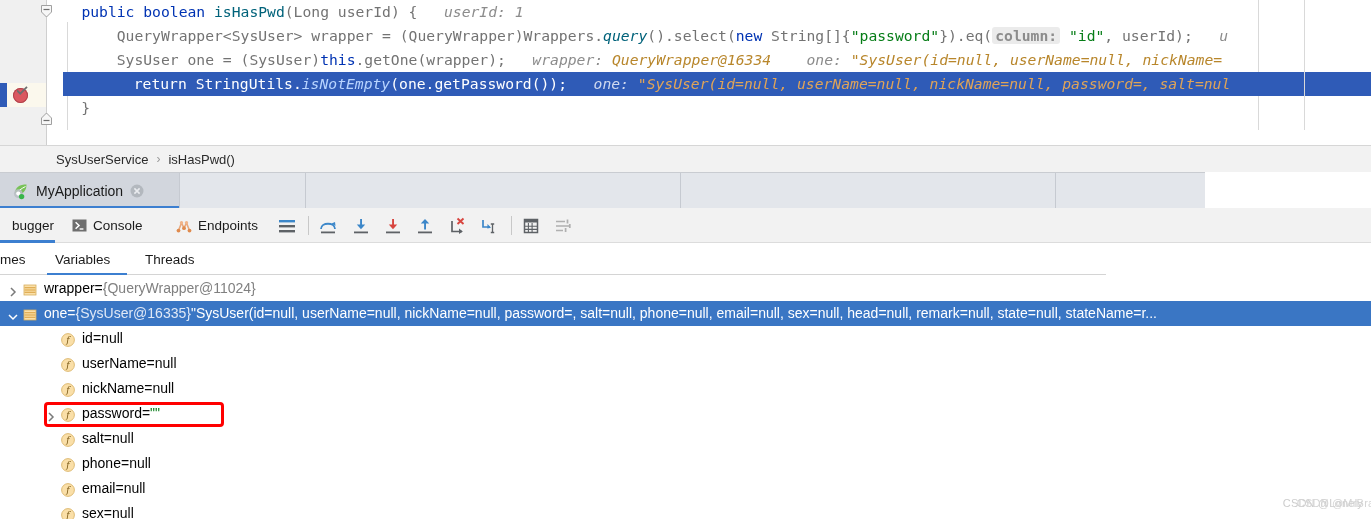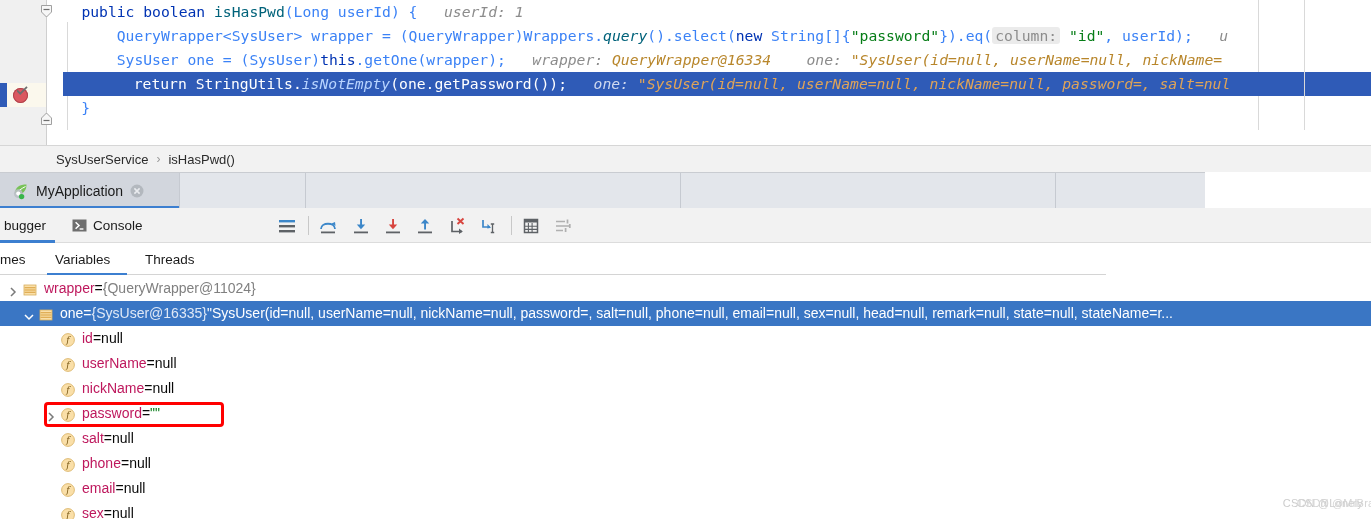--- a/index.html
+++ b/index.html
@@ -67,33 +67,34 @@
     background: #2f5bb7;
     color: #ffffff;
   }
   .cline-caretstrip {
     position: absolute; left: 0; top: 83px; width: 7px; height: 24px;
     background: #2f5bb7;
   }
   .kw   { color: #0033b3; }
   .meth { color: #00627a; }
   .str  { color: #067d17; }
-  .plain{ color: #3b82f6; }
+  .plain{ color: #737373; }
   .hint { color: #8c8c8c; font-style: italic; }
   .hintval { color: #b8862b; font-style: italic; }
   .selhint { color: #cfd9ef; font-style: italic; }
   .selhintval { color: #e0a458; font-style: italic; }
   .selplain { color: #ffffff; }
   .selmeth  { color: #b8d4ff; }
   .paramhint {
     color: #8c8c8c;
     background: #ebebeb;
     border-radius: 3px;
     padding: 0 3px;
     font-style: normal;
+    font-weight: bold;
   }
   .margin-guide {
     position: absolute; left: 1258px; top: 0; width: 1px; height: 130px;
     background: #d9d9d9;
   }
   .indent-guide {
     position: absolute; top: 22px; width: 1px; height: 108px;
     background: #d9d9d9;
   }
   .hscroll-track {
@@ -187,21 +188,21 @@
     position: relative; height: 25px; line-height: 25px;
     white-space: nowrap; overflow: hidden;
     display: flex; align-items: center;
   }
   .vrow.selected { background: #3a76c4; color: #ffffff; }
   .vrow .arrow {
     width: 14px; height: 14px; flex: 0 0 14px;
     margin-right: 2px;
   }
   .vrow .vicon { flex: 0 0 16px; width: 16px; height: 16px; margin-right: 6px; }
-  .vname { color: #be185d; }
+  .vname { color: #000000; }
   .vrow.selected .vname { color: #ffffff; }
   .veq { color: #080808; }
   .vrow.selected .veq { color: #ffffff; }
   .vref { color: #808080; }
   .vrow.selected .vref { color: #dfe8f6; }
   .vstr { color: #067d17; }
   .vrow.selected .vstr { color: #ffffff; }
   .vnull { color: #080808; }
 
   .redbox {
@@ -292,36 +293,49 @@
           <circle cx="7" cy="7" r="6.5" fill="#9aa0a6"></circle>
           <path d="M4.4 4.4 L9.6 9.6 M9.6 4.4 L4.4 9.6" stroke="#ffffff" stroke-width="1.5"></path>
         </svg>
       </span>
       <div class="runtab-underline"></div>
     </div>
   </div>
 
   <div class="dbgbar">
 
-    <div class="dbgtab" style="left:0; width:55px; padding-left:4px;">
+    <div class="dbgtab" style="left:0; width:55px; padding-left:12px;">
       <span style="padding-left:0;">bugger</span>
       <div class="dbgtab-underline" style="left:0; width:55px;"></div>
     </div>
 
     <div class="dbgtab" style="left:72px;">
       <span class="glyph">
         <svg viewBox="0 0 15 13" width="15" height="13">
           <rect x="0.5" y="0.5" width="14" height="12" fill="#6e6e6e"></rect>
           <path d="M3.6 3.3 L7 6.5 L3.6 9.7" stroke="#ffffff" stroke-width="1.5" fill="none"></path>
           <path d="M7.6 10 H11.4" stroke="#ffffff" stroke-width="1.4"></path>
         </svg>
       </span>
       <span>Console</span>
     </div>
 
+    <div class="dbgtab" style="left:176px;">
+      <span class="glyph">
+        <svg viewBox="0 0 16 14" width="16" height="14">
+          <path d="M2.5 11.5 L5.5 4 L8 9 L10.5 4 L13.5 11.5" stroke="#e8a87c" stroke-width="1.6" fill="none"></path>
+          <circle cx="2.5" cy="11.6" r="1.9" fill="#e08b4e"></circle>
+          <circle cx="8" cy="9.2" r="1.9" fill="#e08b4e"></circle>
+          <circle cx="13.5" cy="11.6" r="1.9" fill="#e08b4e"></circle>
+          <circle cx="5.5" cy="3.7" r="1.7" fill="#f0b48a"></circle>
+          <circle cx="10.5" cy="3.7" r="1.7" fill="#f0b48a"></circle>
+        </svg>
+      </span>
+      <span>Endpoints</span>
+    </div>
 
     <div class="tbsep" style="left:308px;"></div>
     <div class="tbsep" style="left:511px;"></div>
 
     <div class="tbicon" style="left:277px;">
       <svg viewBox="0 0 20 20" width="20" height="20">
         <rect x="2" y="4" width="16" height="2.4" fill="#3c87c9"></rect>
         <rect x="2" y="9" width="16" height="2.4" fill="#5e6266"></rect>
         <rect x="2" y="14" width="16" height="2.4" fill="#5e6266"></rect>
       </svg>
@@ -411,21 +425,21 @@
               <path d="M5 3 L9 7 L5 11" stroke="#7a7a7a" stroke-width="1.5" fill="none"></path>
             </svg></span>
           <span class="vicon"><svg viewBox="0 0 16 16" width="16" height="16">
               <rect x="2" y="3" width="12" height="10" fill="#fadfa8" stroke="#d7ae5e" stroke-width="0.8"></rect>
               <path d="M2.6 5.7 H13.4 M2.6 8 H13.4 M2.6 10.3 H13.4" stroke="#d89f3c" stroke-width="1.1"></path>
             </svg></span>
           <span class="vname">wrapper</span>
           <span class="veq"> = </span>
           <span class="vref">{QueryWrapper@11024} </span>
         </div>
-        <div class="vrow selected" style="padding-left: 22px;">
+        <div class="vrow selected" style="padding-left: 6px;">
           <span class="arrow"><svg viewBox="0 0 14 14" width="14" height="14">
               <path d="M3 5 L7 9 L11 5" stroke="#ffffff" stroke-width="1.5" fill="none"></path>
             </svg></span>
           <span class="vicon"><svg viewBox="0 0 16 16" width="16" height="16">
               <rect x="2" y="3" width="12" height="10" fill="#fadfa8" stroke="#d7ae5e" stroke-width="0.8"></rect>
               <path d="M2.6 5.7 H13.4 M2.6 8 H13.4 M2.6 10.3 H13.4" stroke="#d89f3c" stroke-width="1.1"></path>
             </svg></span>
           <span class="vname">one</span>
           <span class="veq"> = </span>
           <span class="vref">{SysUser@16335} </span>

